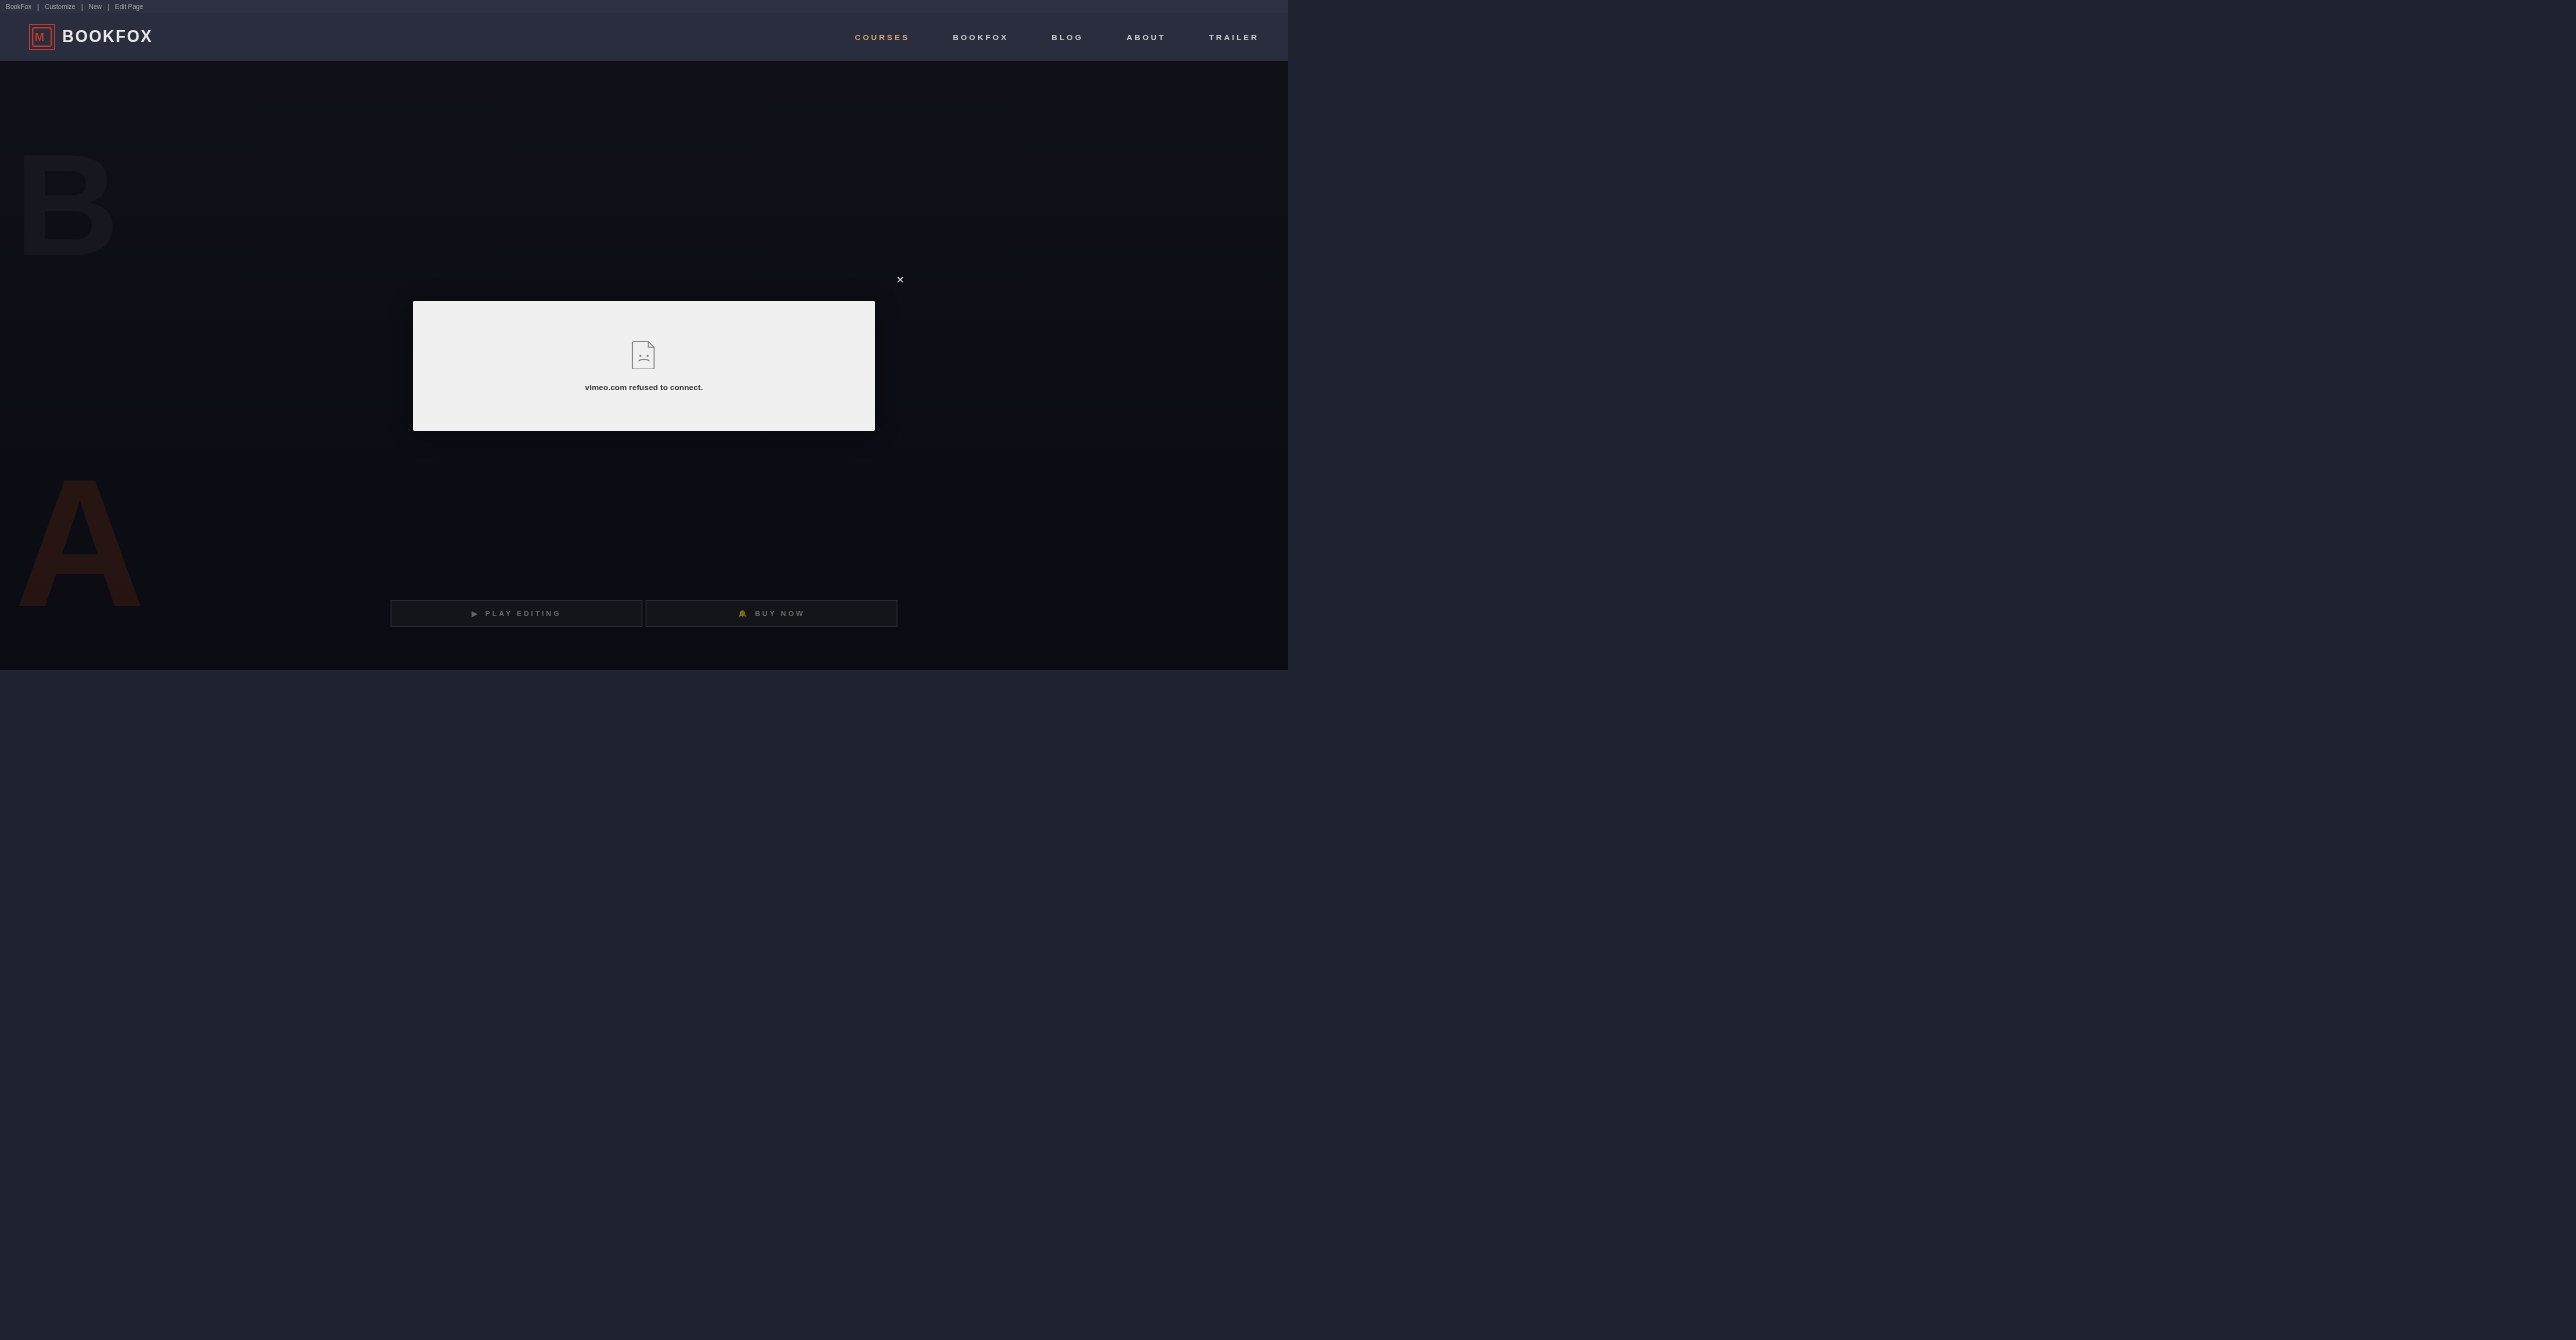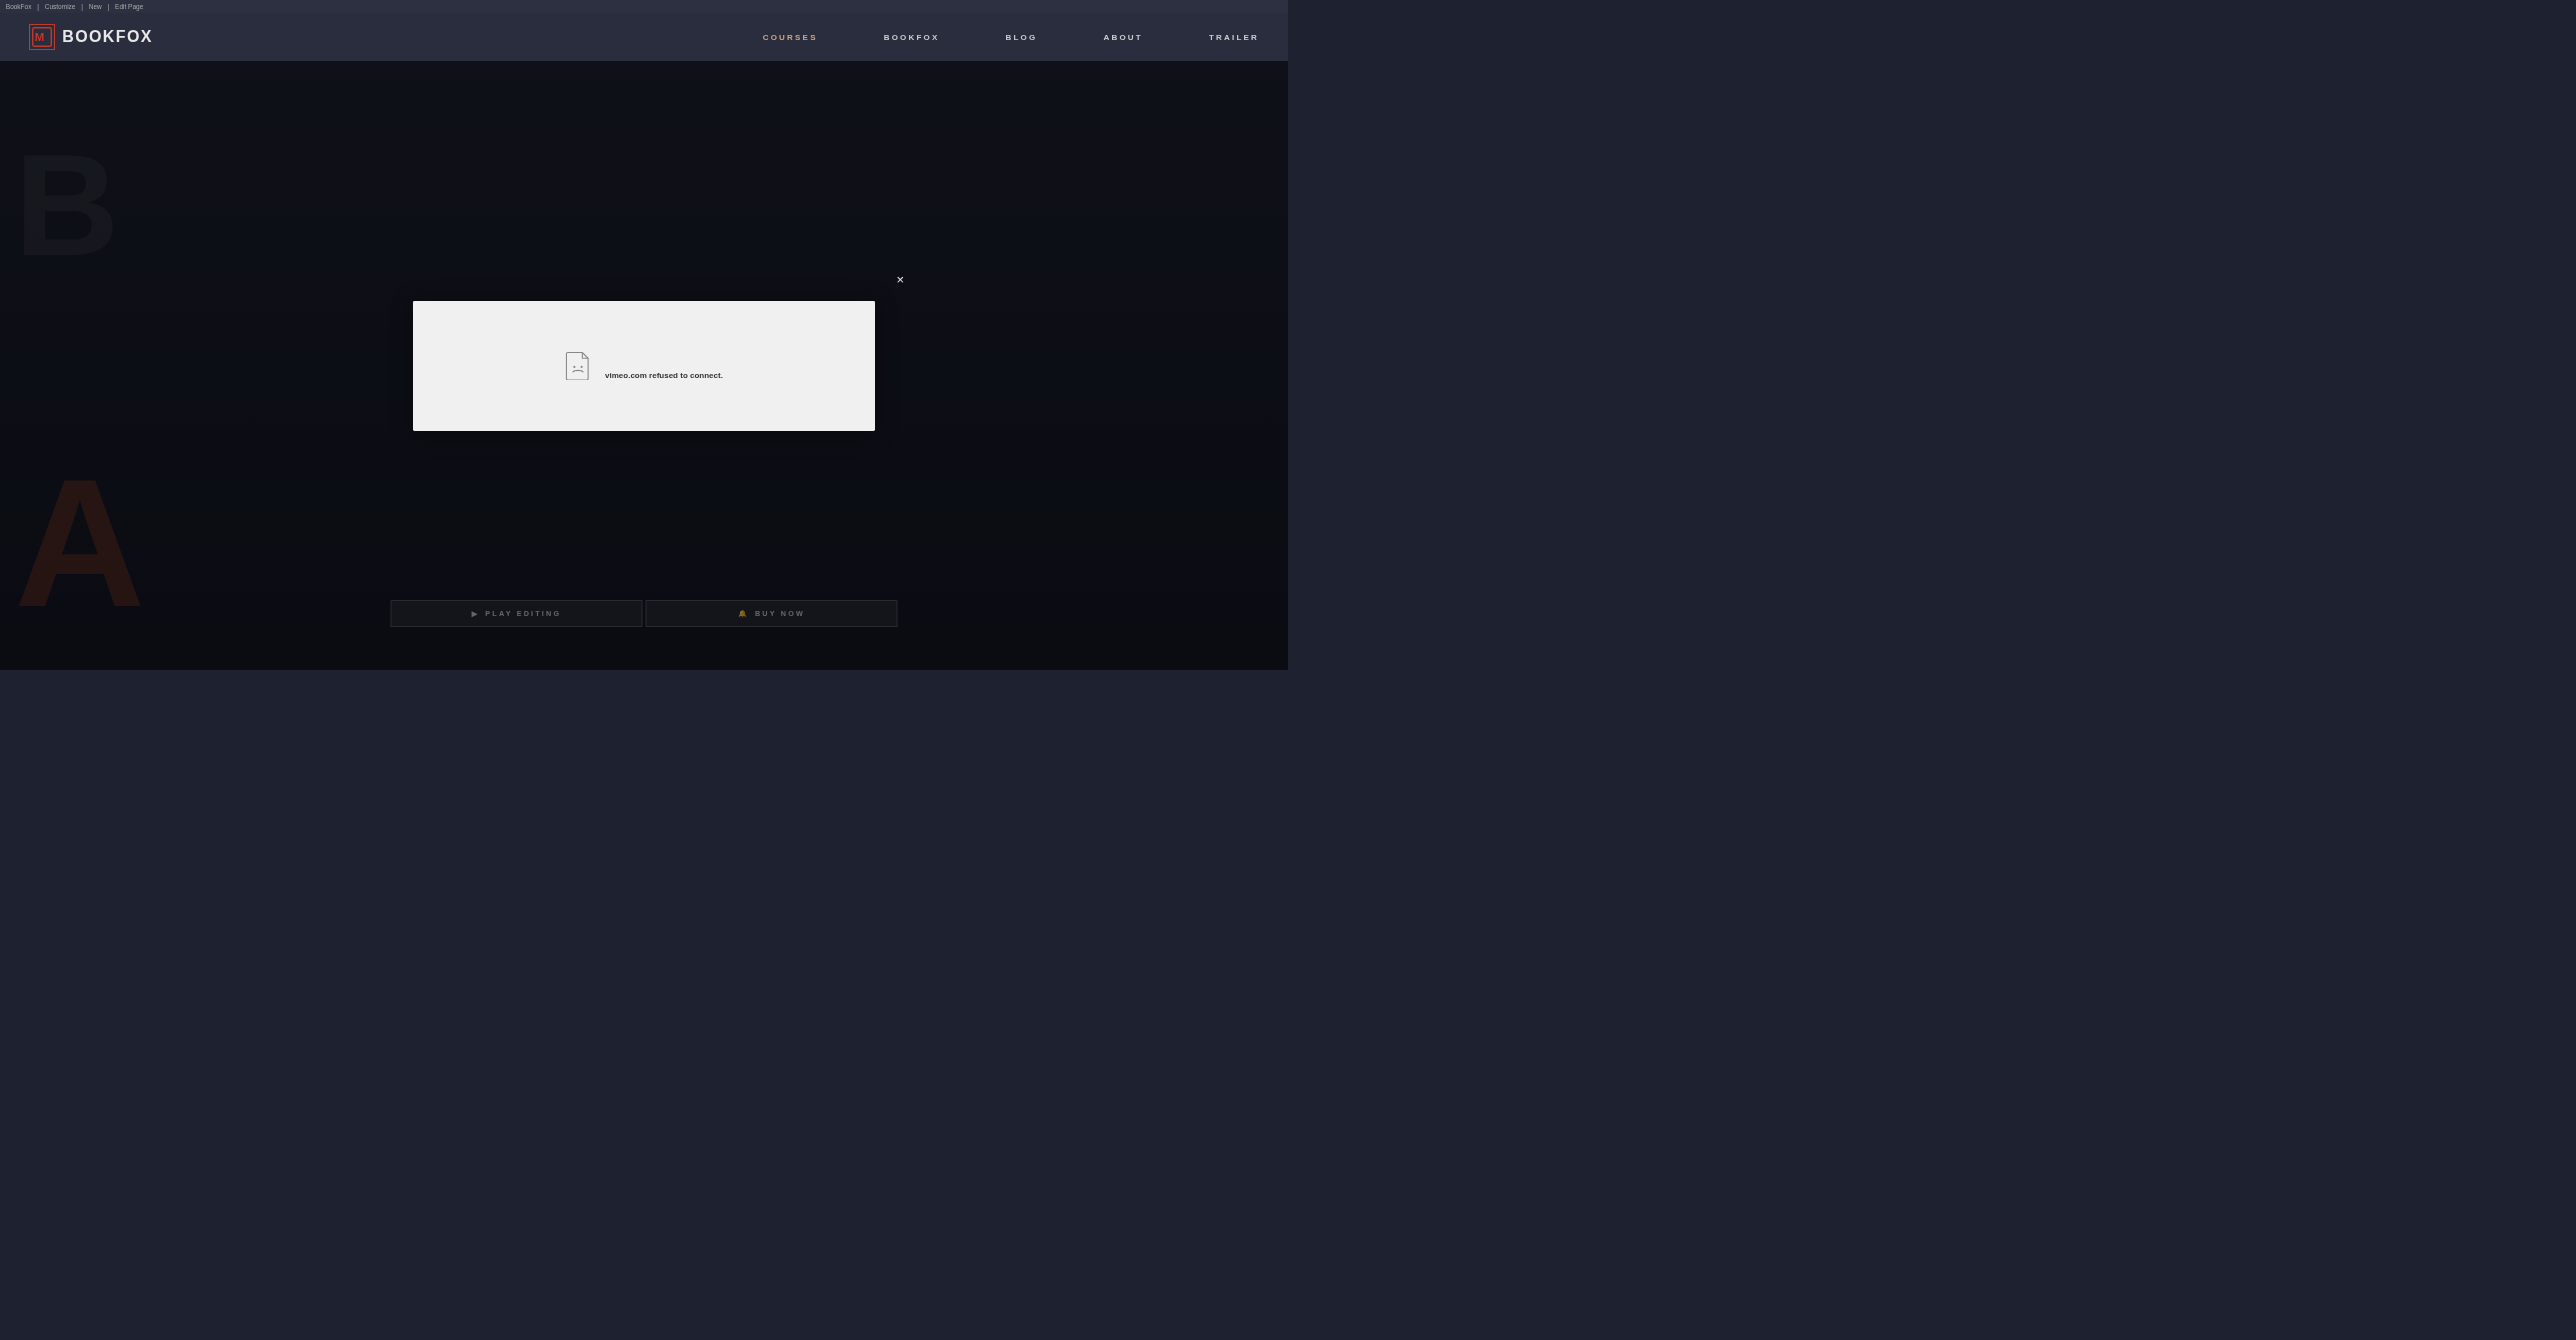--- a/index.html
+++ b/index.html
@@ -63,21 +63,21 @@
     .logo-text {
       color: #e8e8e8;
       font-size: 16px;
       font-weight: bold;
       letter-spacing: 1.4px;
     }
 
     .main-nav {
       display: flex;
       align-items: center;
-      gap: 66px;
+      gap: 43px;
     }
 
     .nav-item {
       color: #ccc;
       font-size: 8px;
       letter-spacing: 2.2px;
       font-weight: 600;
       cursor: pointer;
       text-decoration: none;
     }
@@ -213,22 +213,22 @@
       right: -29px;
       color: #eee;
       font-size: 13px;
       cursor: pointer;
       font-weight: 300;
     }
 
     
     .error-icon-wrapper {
       display: flex;
-      flex-direction: row;
-      align-items: flex-end;
+      flex-direction: column;
+      align-items: center;
       gap: 14px;
     }
 
     .error-icon {
       width: 26px;
       height: 29px;
     }
 
     .error-text {
       font-size: 8px;

